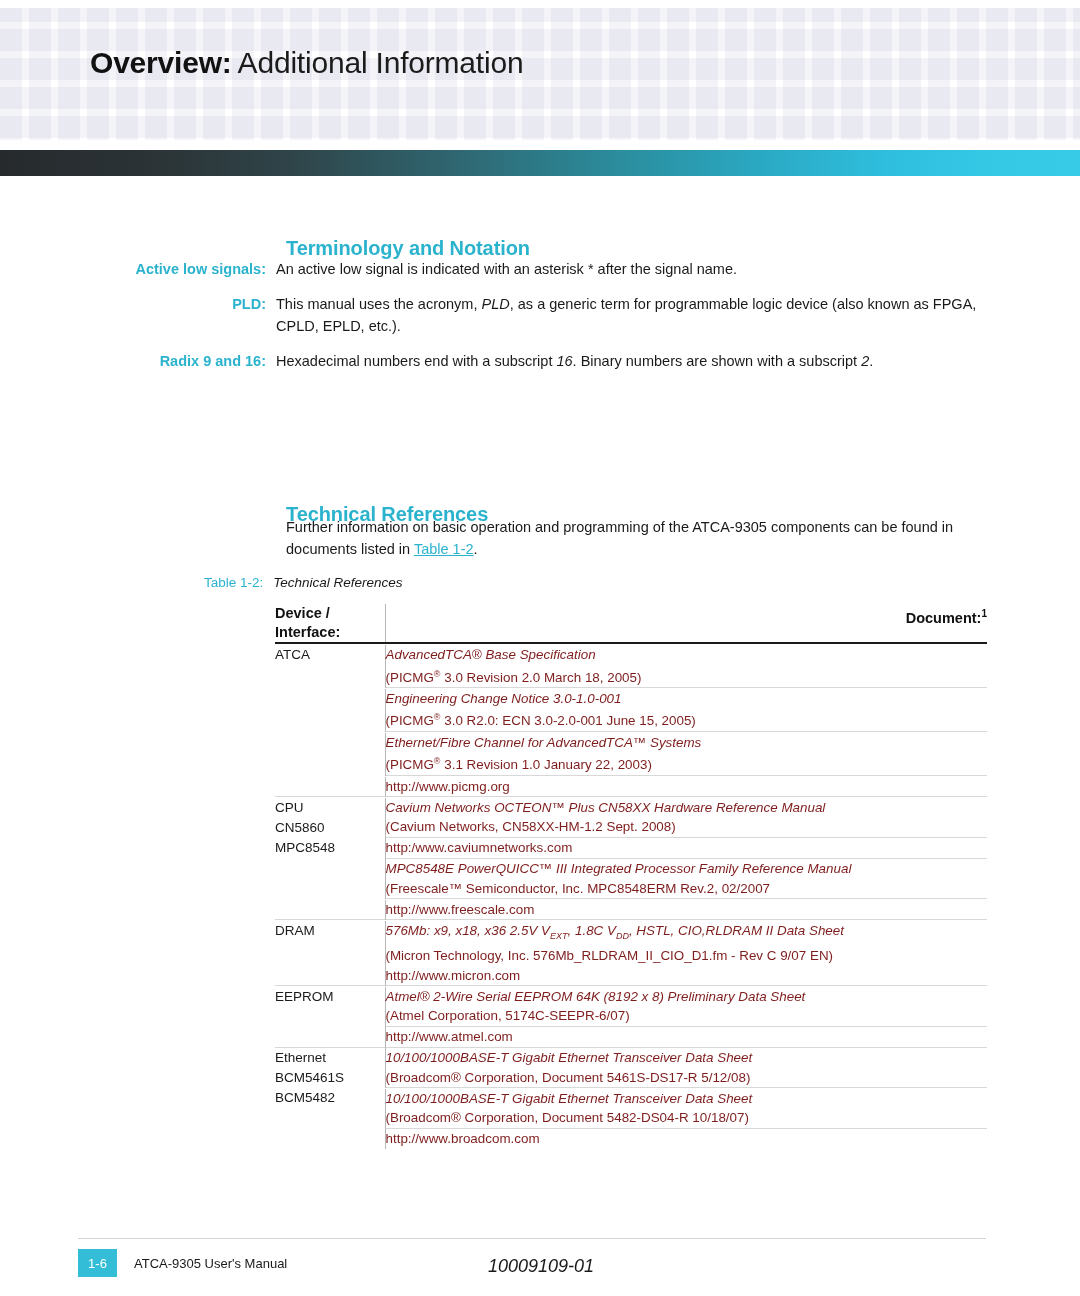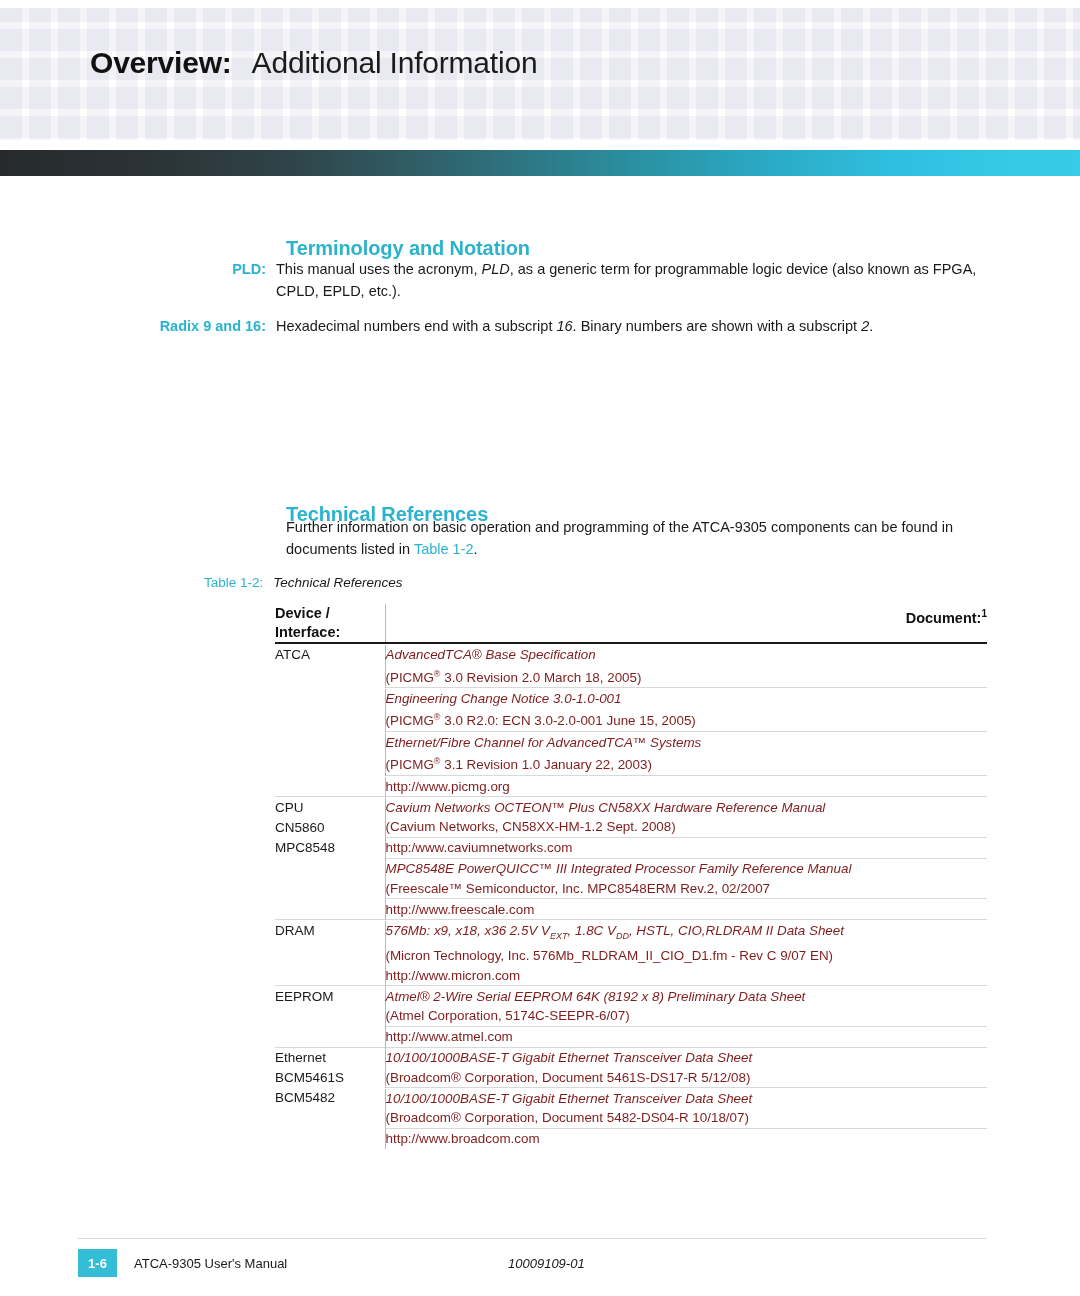--- a/index.html
+++ b/index.html
@@ -40,21 +40,21 @@
     white-space: nowrap;
     letter-spacing: -0.2px;
   }
   .page-title .t-bold {
     font-weight: bold;
     color: #111111;
   }
   .page-title .t-light {
     font-weight: normal;
     color: #1b1b1b;
-    margin-left: 20px;
+    margin-left: 6px;
   }
 
   
   .grad-bar {
     position: absolute;
     left: 0;
     top: 150px;
     width: 1080px;
     height: 26px;
     background: linear-gradient(to right,
@@ -99,21 +99,21 @@
 
   
   .tr-para {
     position: absolute;
     left: 286px;
     top: 516px;
     width: 700px;
     font-size: 14.5px;
     line-height: 22px;
   }
-  .link-teal { color: #2bb3ce; }
+  .link-teal { color: #2bb3ce; text-decoration: underline; }
 
   
   .tbl-caption {
     position: absolute;
     left: 204px;
     top: 575px;
     font-size: 13.5px;
     white-space: nowrap;
   }
   .tbl-caption .cap-label { color: #2bb3ce; }
@@ -171,38 +171,38 @@
   }
   .pagebox {
     position: absolute;
     left: 78px;
     top: 1249px;
     width: 39px;
     height: 28px;
     background: #33bdd6;
     color: #ffffff;
     font-size: 13px;
-    font-weight: bold;
+    font-weight: normal;
     display: flex;
     align-items: center;
     justify-content: center;
   }
   .foot-manual {
     position: absolute;
     left: 134px;
     top: 1256px;
     font-size: 13px;
     color: #1a1a1a;
     white-space: nowrap;
   }
   .foot-docnum {
     position: absolute;
-    left: 508px;
+    left: 488px;
     top: 1256px;
-    font-size: 13px;
+    font-size: 18px;
     font-style: italic;
     color: #1a1a1a;
     white-space: nowrap;
   }
 </style>
 </head>
 <body>
 
 <div class="header-band">
   <div class="header-mask-top"></div>
@@ -213,20 +213,26 @@
 </div>
 
 <div class="grad-bar"></div>
 
 <div class="content">
 
   <h2 class="h2" style="top:220px;">Terminology and Notation</h2>
 
   <div class="deflist">
 
+    <div class="defrow">
+      <div class="defterm">Active low signals:</div>
+      <div class="defdesc">
+        An active low signal is indicated with an asterisk * after the signal name.
+      </div>
+    </div>
 
 
     <div class="defrow">
       <div class="defterm">PLD:</div>
       <div class="defdesc">
         This manual uses the acronym, <i>PLD</i>, as a generic term for programmable logic device (also known as FPGA, CPLD, EPLD, etc.).
       </div>
     </div>
 
     <div class="defrow">

